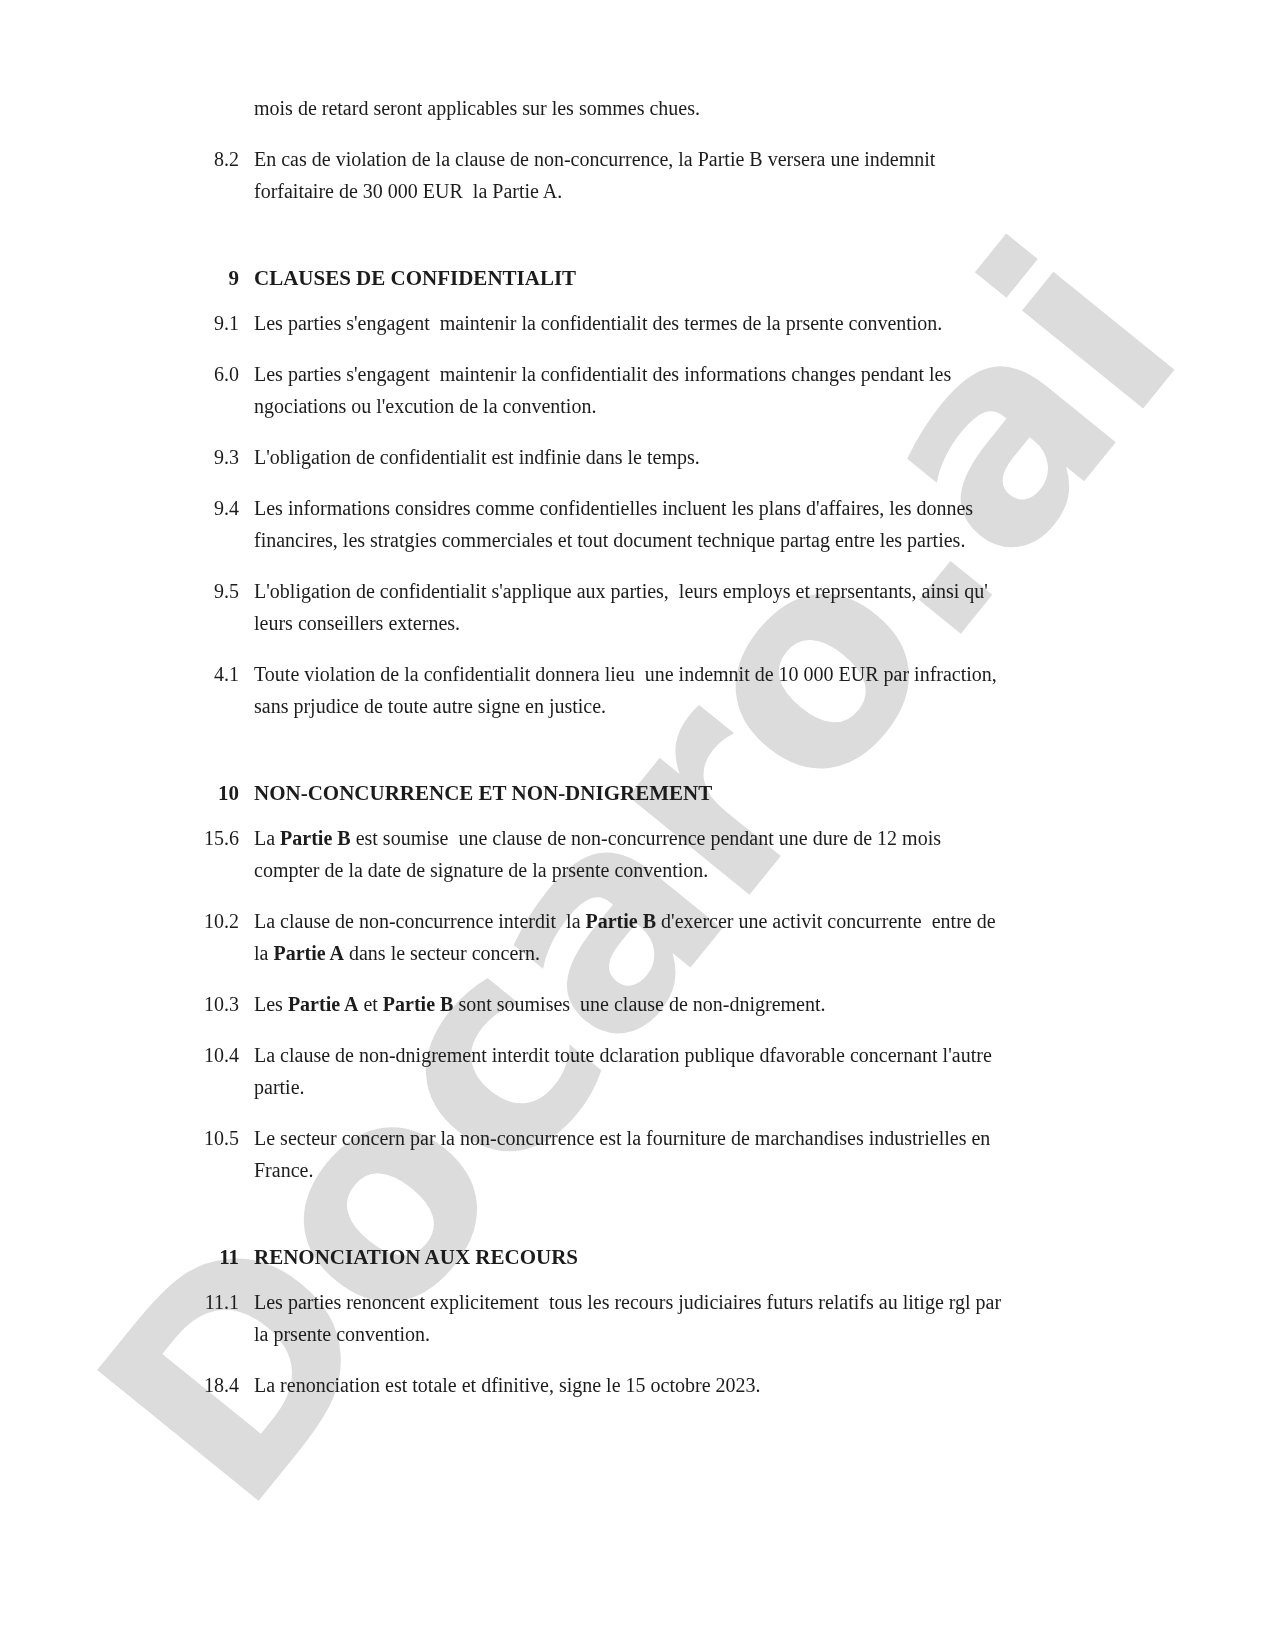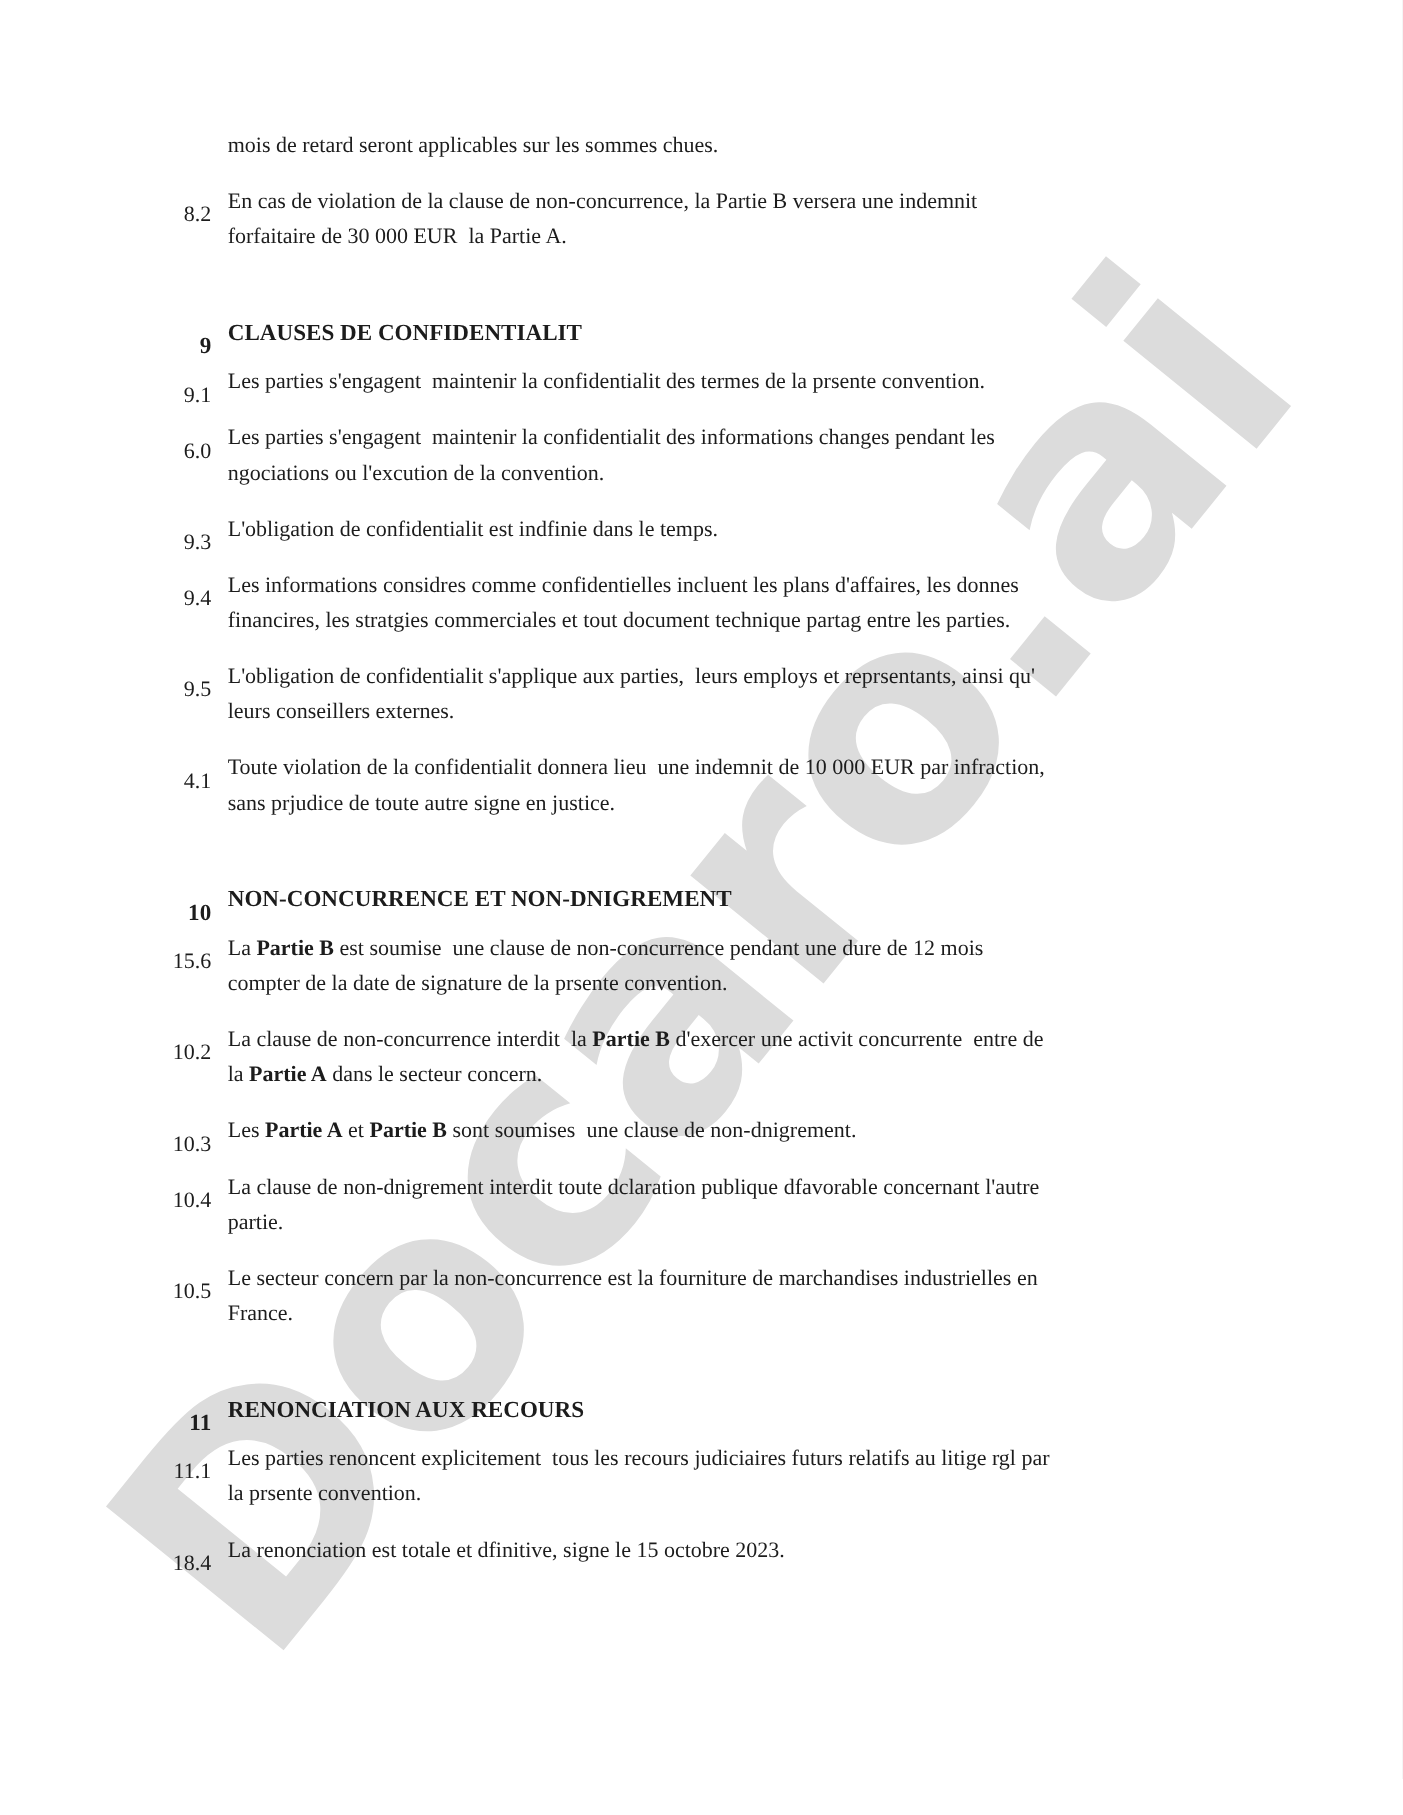--- a/index.html
+++ b/index.html
@@ -22,29 +22,30 @@
     font-size:285px;
     letter-spacing:-0.01em;
     color:#dcdcdc;
     white-space:nowrap;
     z-index:0;
     user-select:none;
   }
   .content{
     position:relative;
     z-index:1;
-    padding:116px 138px 0 207px; 
+    padding:92px 138px 0 207px; 
     font-size:20px;
+    margin-left:47px;
   }
   .block{position:relative;margin:0 0 19px 0;}
   .line{line-height:32px;white-space:pre-wrap;}
   .num{
     position:absolute;
     right:calc(100% + 15px); 
-    top:12px;
+    top:0;
     line-height:32px;
     white-space:nowrap;
   }
   .heading{margin-top:55px;margin-bottom:13px;font-weight:bold;font-size:21px;}
   .heading .line{white-space:nowrap;}
   .heading .num{font-weight:bold;}
   .b{font-weight:bold;}
 </style>
 </head>
 <body>

